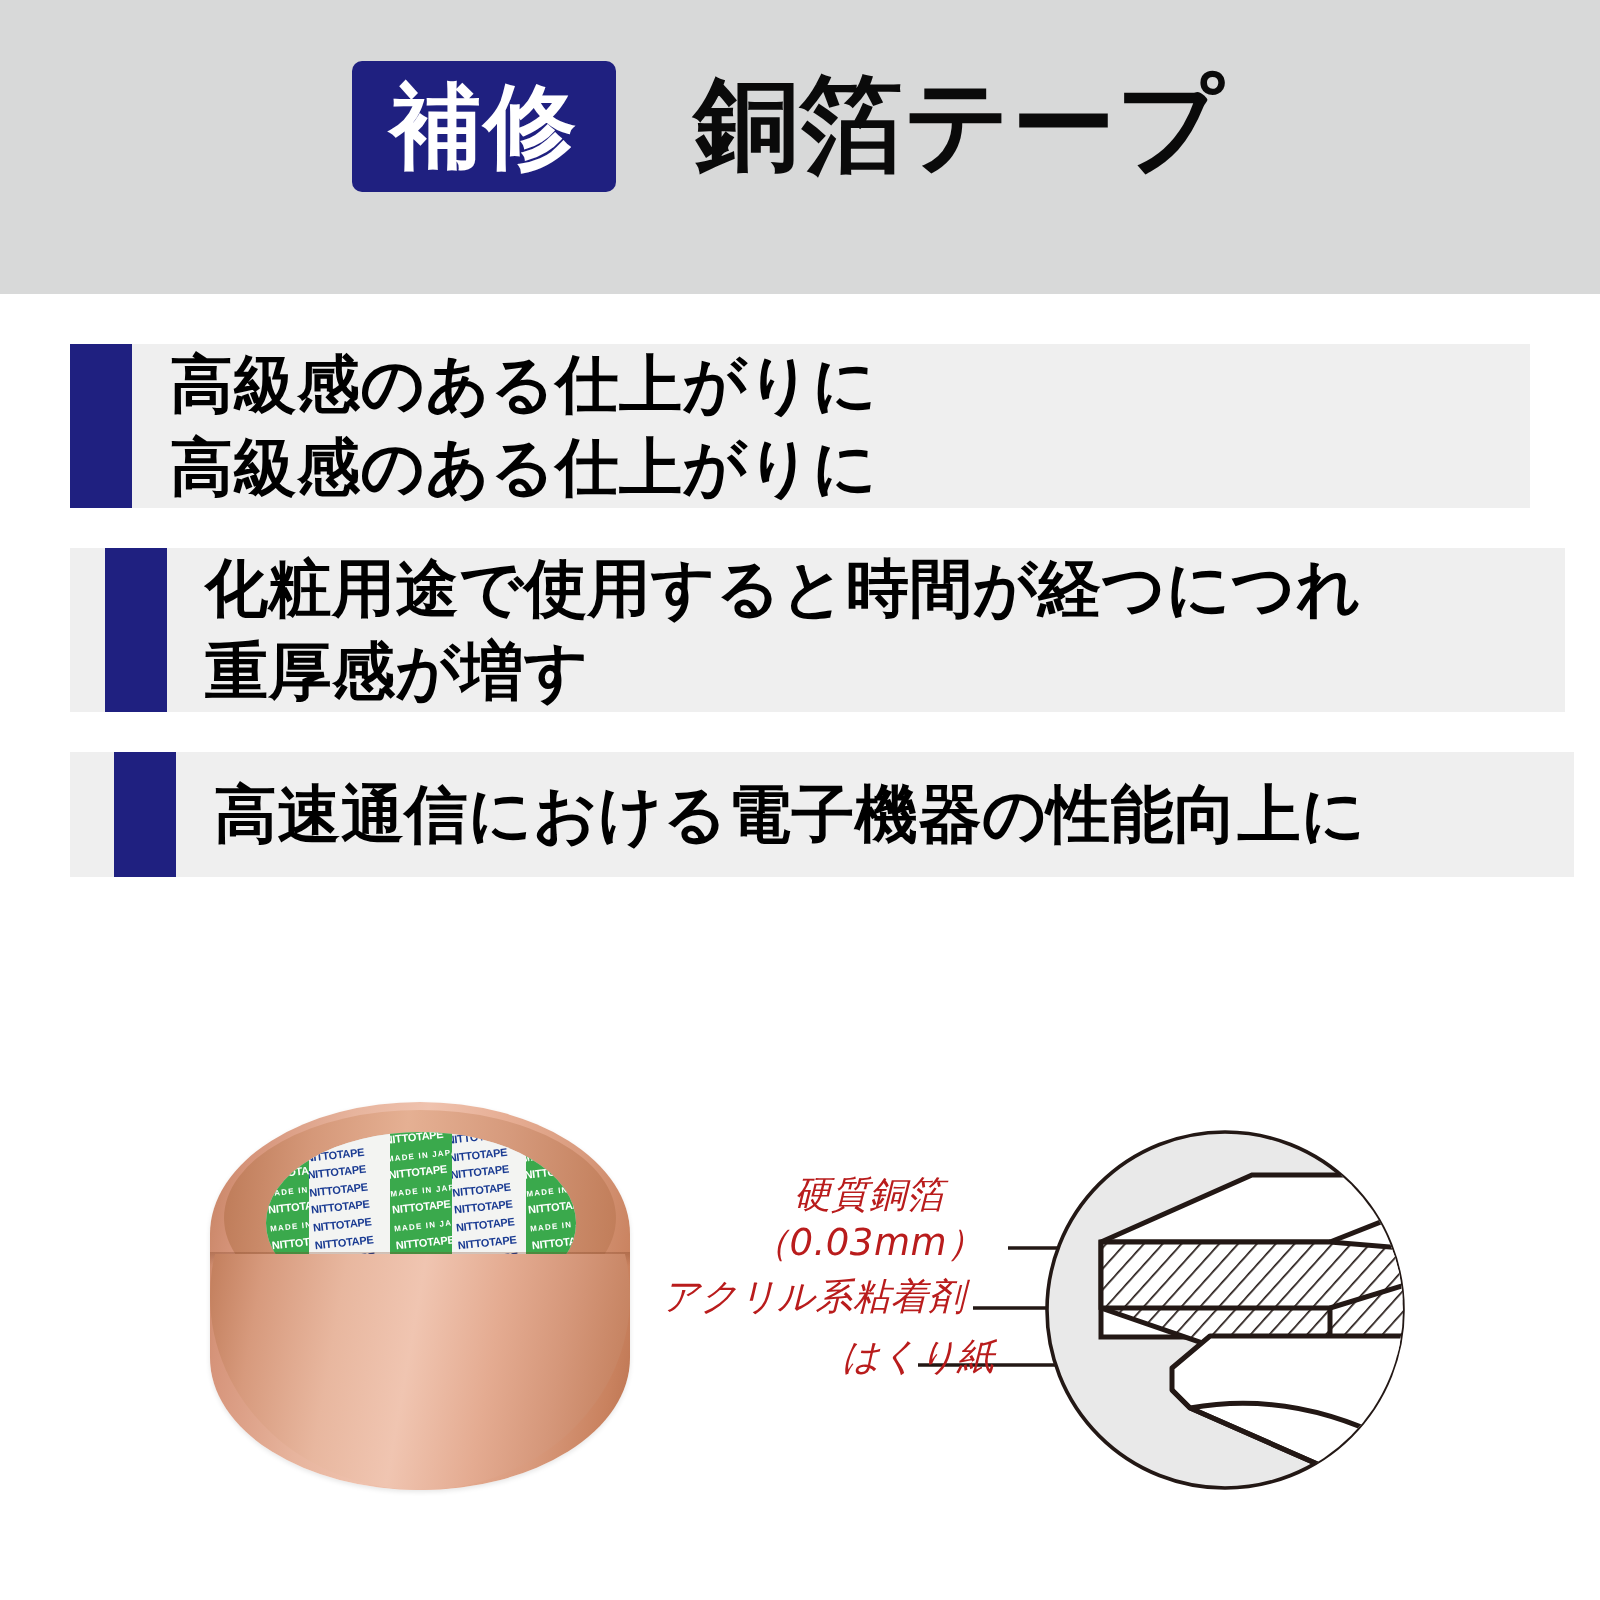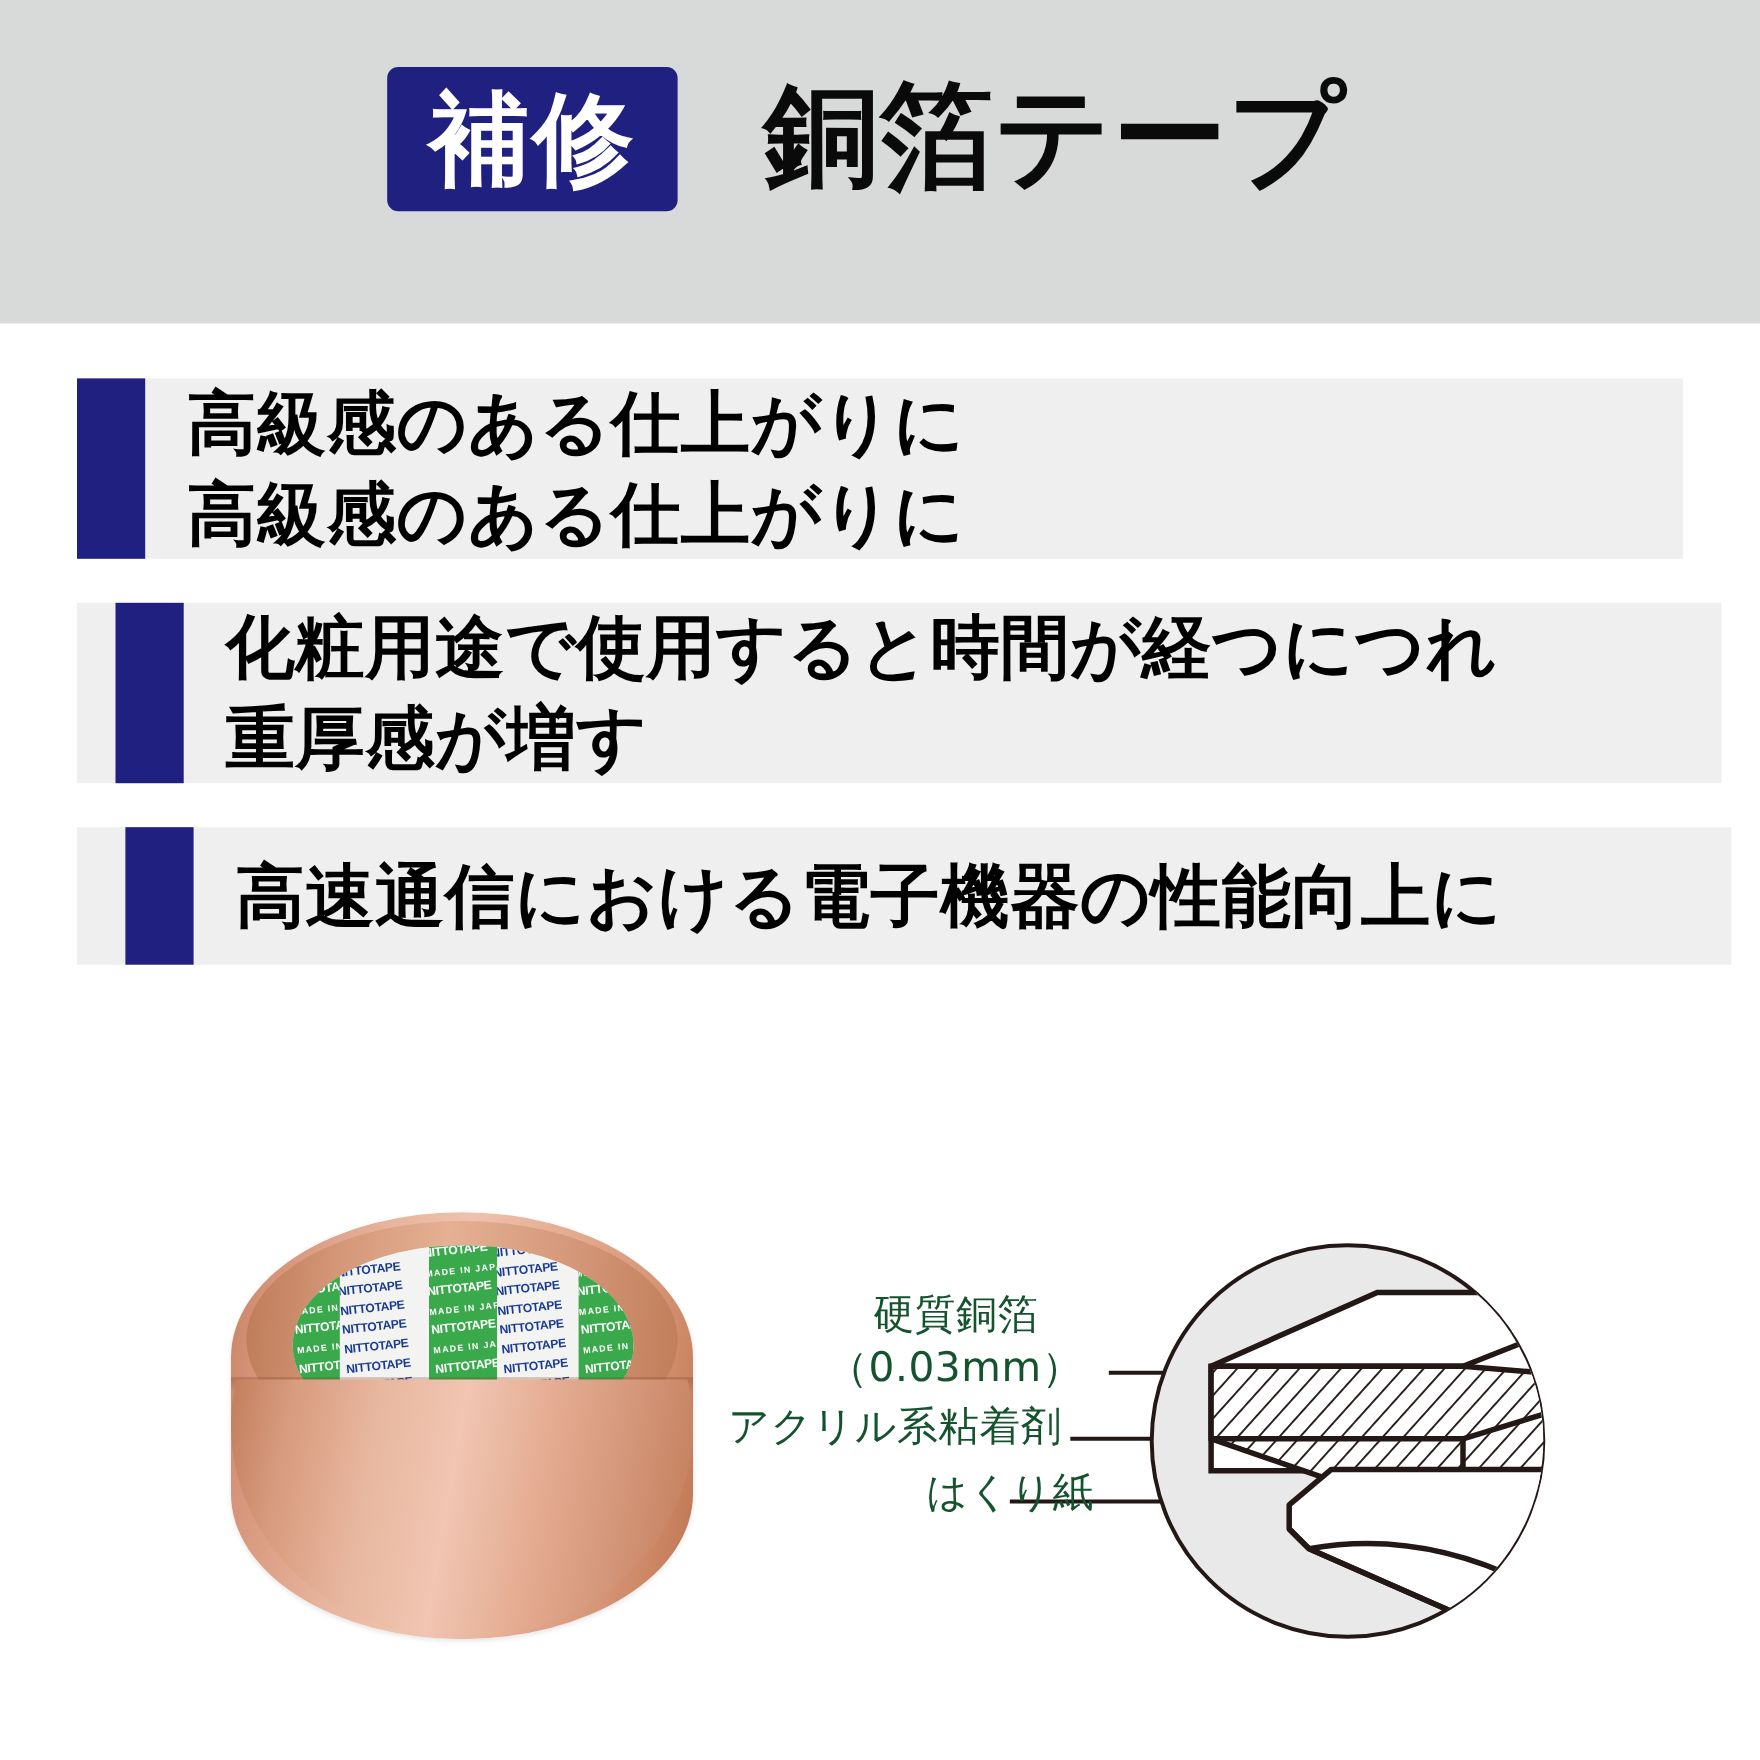--- a/index.html
+++ b/index.html
@@ -227,24 +227,25 @@
     left: 630px;
     top: 0;
     width: 860px;
     height: 540px;
   }
   .diagram svg { display: block; }
 
   .diagram-label {
     position: absolute;
     font-size: 37px;
-    color: #14532d;
+    color: #b91c1c;
     font-family: "DejaVu Sans", "Liberation Sans", sans-serif;
     white-space: nowrap;
     letter-spacing: 0.5px;
+    font-style: italic;
   }
   .lbl-copper      { left: 164px; top: 110px; }
   .lbl-copper-spec { left: 122px; top: 158px; }
   .lbl-adhesive    { left: 32px;  top: 212px; }
   .lbl-release     { left: 188px; top: 272px; margin-left: 24px; }
 </style>
 </head>
 <body>
 
 <div class="header">

